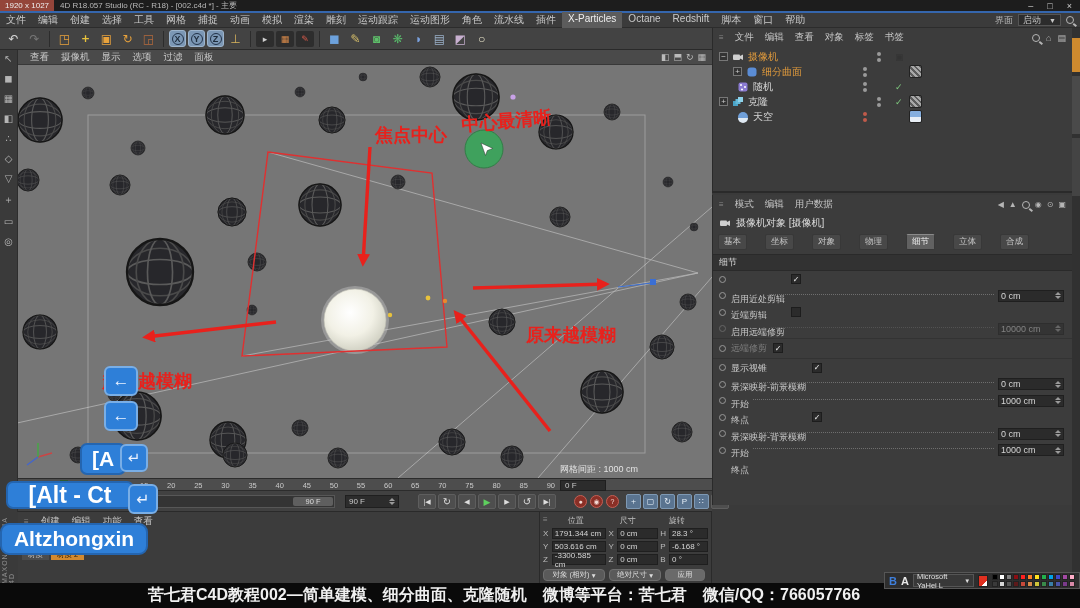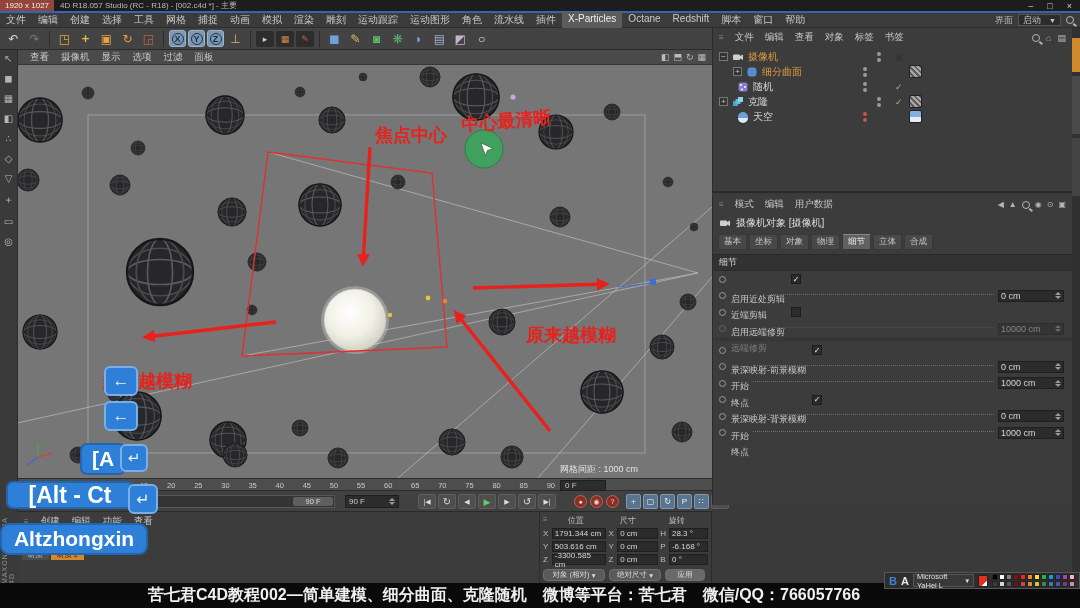--- a/index.html
+++ b/index.html
@@ -79,21 +79,21 @@
   .dots.red i{background:#c05a4a;}
   .chk{position:absolute;left:176px;color:#7ec97e;font-size:9px;}
   .swatch{position:absolute;left:190px;width:13px;height:13px;border:1px solid #222;border-radius:2px;background:repeating-linear-gradient(45deg,#a8a8a8 0 2px,#5c5c5c 2px 4px);}
   .swatch.sky{background:linear-gradient(#85aede 55%,#e8eef5 55%);}
   #rtabs{left:1072px;top:28px;width:8px;height:555px;background:#313131;}
   
   #attr{left:712px;top:195px;width:360px;height:310px;background:#3c3c3c;border-left:1px solid #2a2a2a;font-size:9px;color:#c9c9c9;}
   #attrmenu{display:flex;gap:11px;font-size:9.5px;color:#c6c6c6;padding:3px 6px;align-items:center;}
   #attricons{margin-left:auto;display:flex;gap:5px;color:#b5b5b5;font-size:8px;align-items:center;}
   #attrtitle{display:flex;align-items:center;gap:5px;padding:2px 6px;font-size:10px;color:#dedede;}
-  #atabs{display:flex;gap:2px;padding:2px 5px;}
+  #atabs{display:flex;gap:18px;padding:2px 5px;}
   .atab{background:#484848;border:1px solid #383838;border-radius:2px;padding:1px 5px;font-size:8.5px;color:#c5c5c5;}
   .atab.active{background:#616161;color:#f0f0f0;border-top-color:#8a8a8a;}
   #asec{background:#323232;border-top:1px solid #2a2a2a;border-bottom:1px solid #2a2a2a;padding:1px 6px;color:#ddd;margin-top:2px;font-size:9px;}
   .arow{display:flex;align-items:center;height:16.5px;padding:0 8px 0 6px;}
   .adot{width:7px;height:7px;border:1.2px solid #979797;border-radius:50%;flex:none;margin-right:5px;}
   .albl{white-space:nowrap;margin-top:40px;}
   .lead{flex:1;border-bottom:1px dotted #6e6e6e;margin:0 4px 3px;}
   .achk{width:10px;height:10px;background:#2b2b2b;border:1px solid #1d1d1d;margin-left:6px;display:flex;align-items:center;justify-content:center;color:#eee;font-size:8px;}
   .achk.on::after{content:"\2713";}
   .afld{width:66px;height:12px;background:#2b2b2b;border:1px solid #1f1f1f;display:flex;align-items:center;padding:0 2px;color:#d5d5d5;flex:none;}
@@ -635,20 +635,25 @@
         <span class="lead"></span>
         <span class="afld">
           <span class="v">10000 cm</span>
           <span class="spn">
             <i class="u"></i>
             <i class="d"></i>
           </span>
         </span>
       </div>
     <div class="adiv"></div>
+    <div class="arow">
+        <span class="adot"></span>
+        <span class="albl">显示视锥</span>
+        <span class="achk on"></span>
+      </div>
     <div class="adiv"></div>
     <div class="arow">
         <span class="adot"></span>
         <span class="albl">景深映射-前景模糊</span>
         <span class="achk on"></span>
       </div>
     <div class="arow">
         <span class="adot"></span>
         <span class="albl">开始</span>
         <span class="lead"></span>

